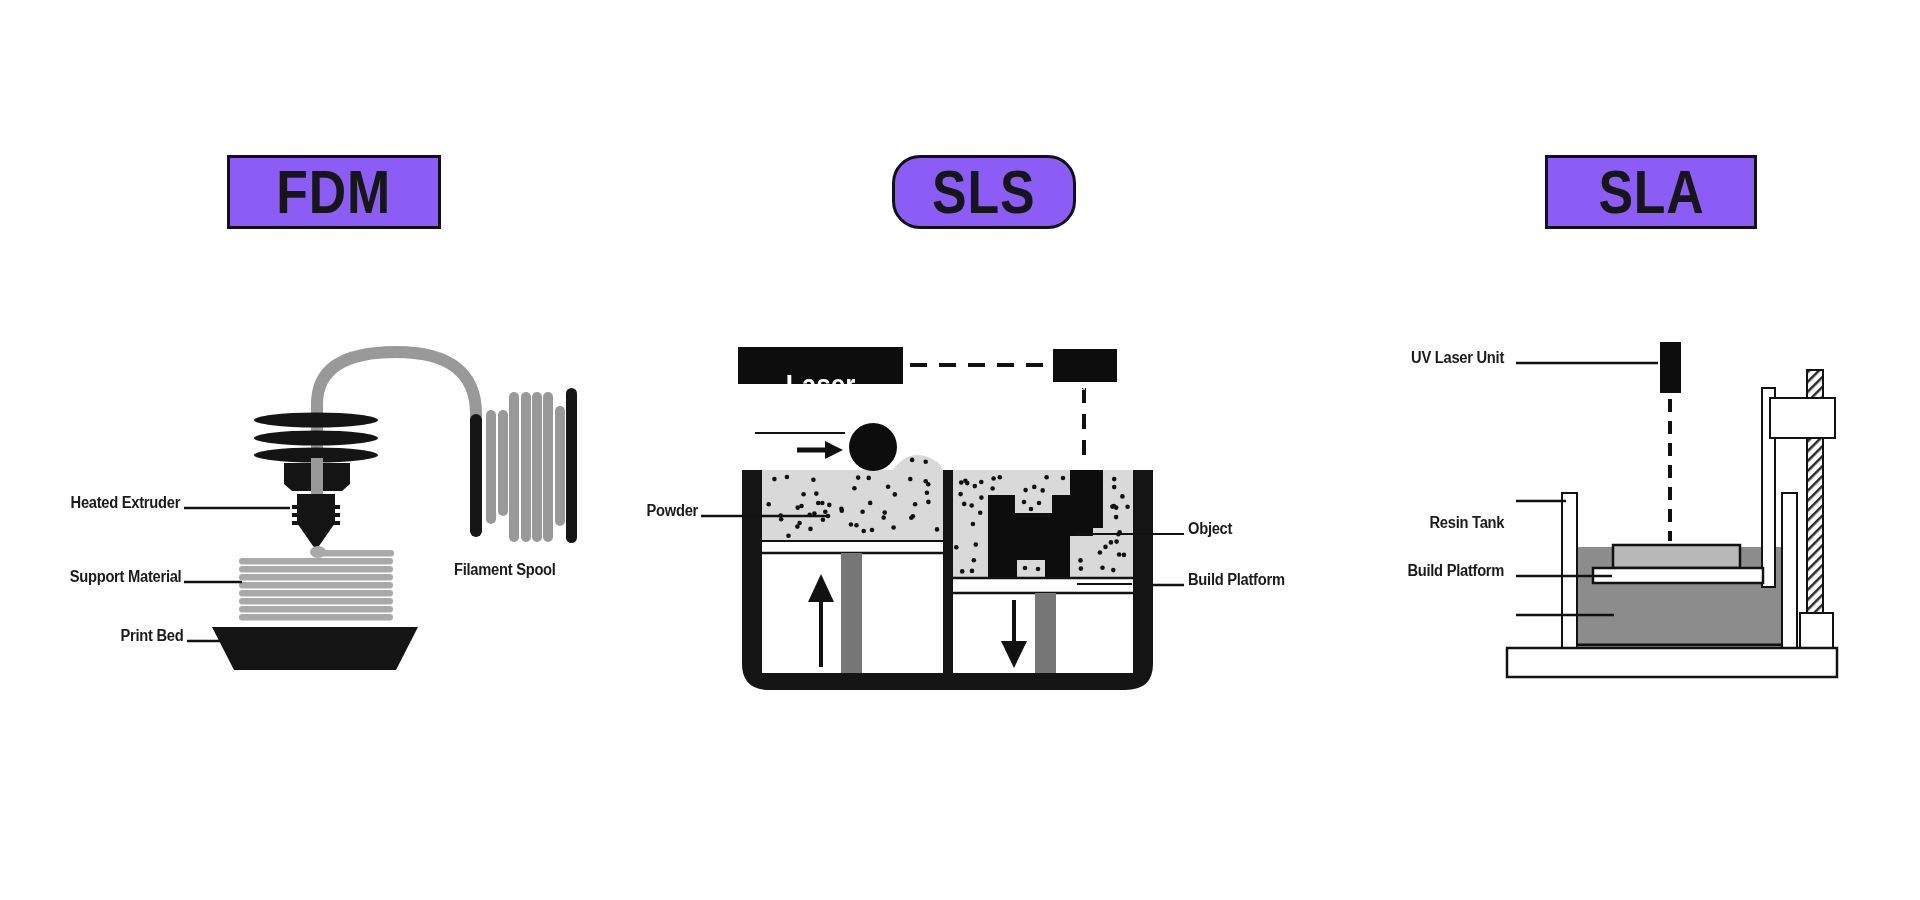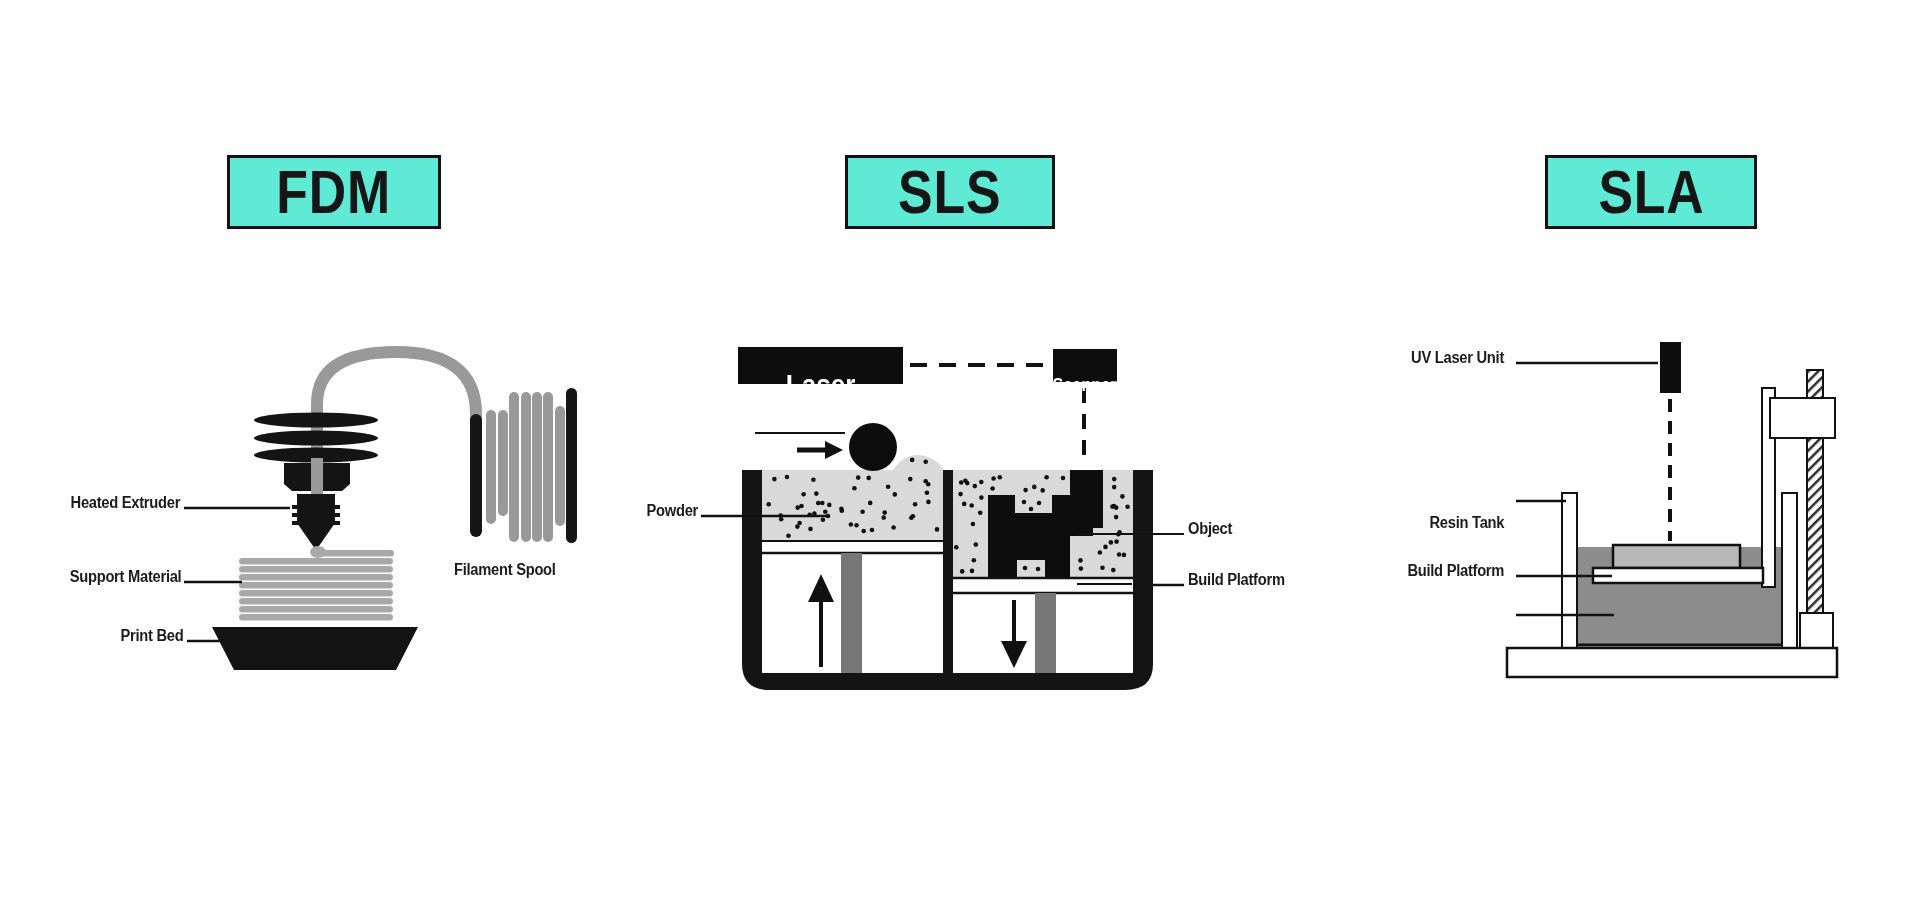--- a/index.html
+++ b/index.html
@@ -2,21 +2,21 @@
 <html><head>
 <meta charset="utf-8">
 <style>
   html,body{margin:0;padding:0;background:#ffffff;}
   .stage{
     position:relative;width:1920px;height:900px;background:#ffffff;overflow:hidden;
     font-family:"Liberation Sans","DejaVu Sans",sans-serif;color:#111;
   }
   svg.diagram{position:absolute;left:0;top:0;}
   .title-box{
-    position:absolute;top:155px;height:74px;border:3px solid #111;background:#5eead4;
+    position:absolute;top:155px;height:74px;border:3px solid #111;background:#8b5cf6;
     display:flex;align-items:center;justify-content:center;box-sizing:border-box;
   }
   .title-box span{
     font-size:61px;font-weight:700;letter-spacing:1px;color:#161616;
     transform:scaleX(.85);display:inline-block;white-space:nowrap;
   }
   .lbl{
     position:absolute;font-size:16px;font-weight:700;white-space:nowrap;color:#1b1b1b;
     letter-spacing:-.3px;
   }
@@ -275,21 +275,21 @@
       <line x1="1516" y1="363" x2="1658" y2="363"></line>
       <line x1="1516" y1="501" x2="1566" y2="501"></line>
       <line x1="1516" y1="576" x2="1612" y2="576"></line>
       <line x1="1516" y1="615" x2="1614" y2="615"></line>
     </g>
   </svg>
 
   <div class="title-box" style="left:227px;width:214px;">
     <span>FDM</span>
   </div>
-  <div class="title-box" style="left:845px;width:210px;">
+  <div class="title-box" style="left:892px;width:184px;border-radius:28px;">
     <span>SLS</span>
   </div>
   <div class="title-box" style="left:1545px;width:212px;">
     <span>SLA</span>
   </div>
 
   <div class="lbl r" style="left:-120px;top:494px;">
     <span>Heated Extruder</span>
   </div>
   <div class="lbl r" style="left:-119px;top:568px;">
@@ -298,21 +298,21 @@
   <div class="lbl r" style="left:-117px;top:627px;">
     <span>Print Bed</span>
   </div>
   <div class="lbl l" style="left:454px;top:561px;">
     <span>Filament Spool</span>
   </div>
 
   <div class="boxlbl" style="left:738px;top:347px;width:165px;height:37px;font-size:29px;">
     <span>Laser</span>
   </div>
-  <div class="boxlbl" style="left:1053px;top:349px;width:64px;height:33px;font-size:18px;">
+  <div class="boxlbl" style="left:1053px;top:349px;width:64px;height:33px;font-size:11px;">
     <span>Scanner</span>
   </div>
   <div class="lbl r" style="left:398px;top:502px;">
     <span>Powder</span>
   </div>
   <div class="lbl l" style="left:1188px;top:520px;">
     <span>Object</span>
   </div>
   <div class="lbl l" style="left:1188px;top:571px;">
     <span>Build Platform</span>

